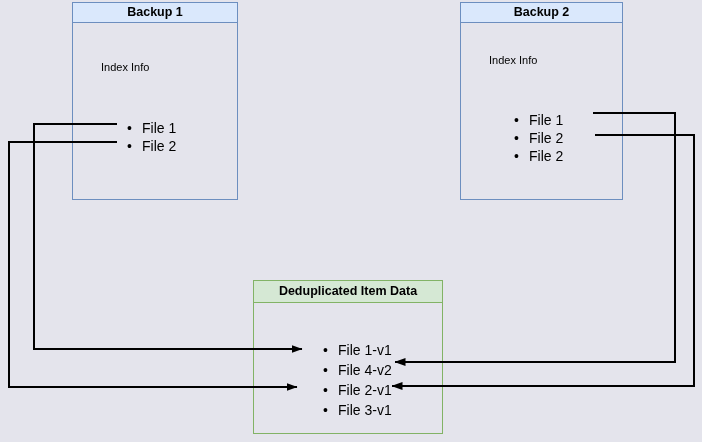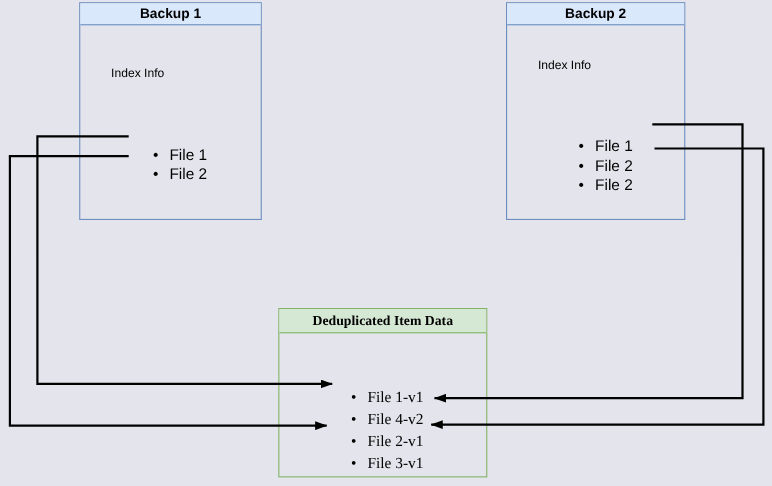--- a/index.html
+++ b/index.html
@@ -60,44 +60,44 @@
     background: var(--green_fill, #d5e8d4);
     border-bottom: 1.5px solid var(--green_border, #82b366);
   }
   .node-subtitle {
     position: absolute;
     font-size: 11px;
     white-space: nowrap;
   }
   ul.file-list {
     position: absolute;
-    margin: 16px;
+    margin: 4px;
     padding: 0;
     list-style: none;
   }
   ul.file-list li {
     font-size: 14px;
     white-space: nowrap;
   }
   .rows18 li { line-height: 18px; }
   .rows20 li { line-height: 20px; }
   ul.file-list li::before {
     content: "\2022";
     display: inline-block;
     width: 15px;
   }
   
   #backup1 { left: 72px;  top: 2px;   width: 166px; height: 198px; }
   #backup2 { left: 460px; top: 2px;   width: 163px; height: 198px; }
-  #dedup   { left: 253px; top: 280px; width: 190px; height: 154px; font-family: Liberation Serif, serif; }
+  #dedup   { left: 253px; top: 280px; width: 190px; height: 154px; }
   #backup1 .node-subtitle { left: 28px; top: 58px; }
   #backup2 .node-subtitle { left: 28px; top: 51px; }
   #backup1 ul.file-list { left: 50px; top: 112px; }
   #backup2 ul.file-list { left: 49px; top: 104px; }
-  #dedup   ul.file-list { left: 49px; top: 55px; }
+  #dedup   ul.file-list { left: 65px; top: 55px; }
 </style>
 </head>
 <body>
 
 <div class="canvas">
 
   <div class="node blue" id="backup1">
     <div class="node-title">Backup 1</div>
     <div class="node-subtitle">Index Info</div>
     <ul class="file-list rows18">

